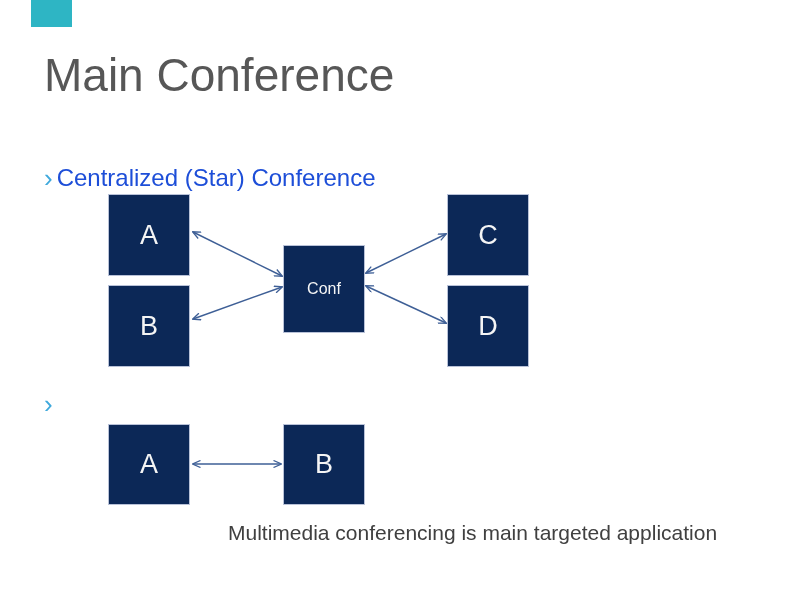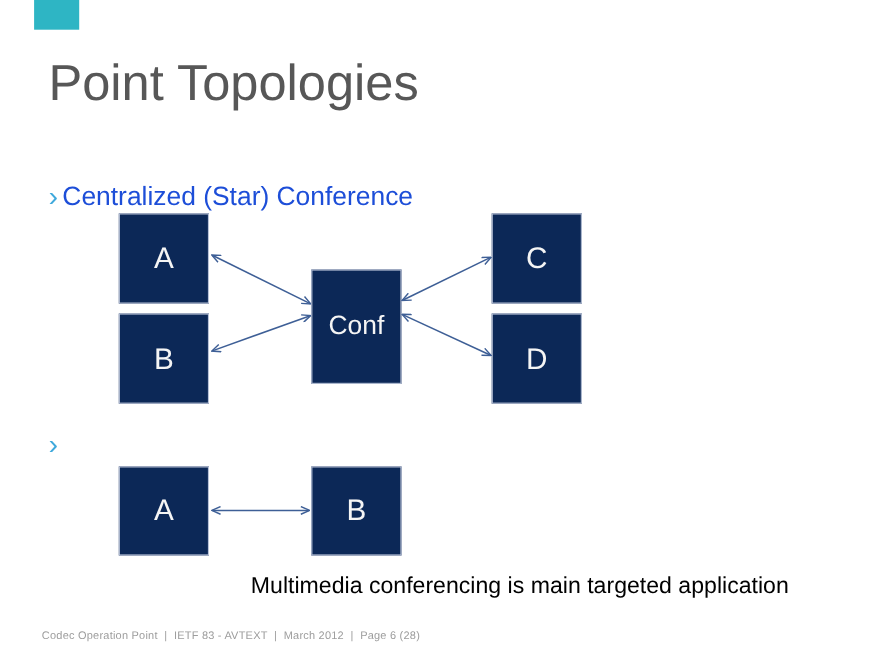--- a/index.html
+++ b/index.html
@@ -38,51 +38,51 @@
   .node {
     position: absolute;
     background: #0c2857;
     border: 1px solid #b9c2d8;
     box-sizing: border-box;
     display: flex; align-items: center; justify-content: center;
     color: #f5f5f5; font-size: 27px;
   }
   .node-star-a { left: 108px; top: 194px; width: 82px; height: 82px; }
   .node-star-b { left: 108px; top: 285px; width: 82px; height: 82px; }
-  .node-conf   { left: 283px; top: 245px; width: 82px; height: 104px; font-size: 24px; }
+  .node-conf   { left: 283px; top: 245px; width: 82px; height: 88px; font-size: 16px; }
   .node-star-c { left: 447px; top: 194px; width: 82px; height: 82px; }
   .node-star-d { left: 447px; top: 285px; width: 82px; height: 82px; }
   .node-p2p-a  { left: 108px; top: 424px; width: 82px; height: 81px; }
   .node-p2p-b  { left: 283px; top: 424px; width: 82px; height: 81px; }
 
   .arrow-layer {
     position: absolute; left: 0; top: 0; width: 800px; height: 600px;
     pointer-events: none;
   }
   .arrow-layer line { stroke: #3e5f96; stroke-width: 1.4; }
 
   .caption {
     position: absolute; left: 228px; top: 521px;
-    font-size: 21px; color: #000000; white-space: nowrap;
+    font-size: 21px; color: #404040; white-space: nowrap;
   }
 
   .footer {
     position: absolute; left: 38px; top: 573px;
     font-size: 10px; color: #9d9d9d;
     white-space: pre; letter-spacing: 0.2px;
   }
 </style>
 </head>
 <body>
 
 <div class="slide">
 
   <div class="accent-square"></div>
 
-  <div class="slide-title">Point Topologies</div>
+  <div class="slide-title">Main Conference</div>
 
   <div class="bullet-row bullet-centralized">
     <span class="marker">›</span>
     <span class="label">Centralized (Star) Conference</span>
   </div>
 
   <div class="node node-star-a">
     <span>A</span>
   </div>
   <div class="node node-star-b">
@@ -117,15 +117,14 @@
     </defs>
     <line x1="193" y1="232" x2="282" y2="276" marker-start="url(#ah)" marker-end="url(#ah)"></line>
     <line x1="193" y1="319" x2="282" y2="287" marker-start="url(#ah)" marker-end="url(#ah)"></line>
     <line x1="366" y1="273" x2="446" y2="234" marker-start="url(#ah)" marker-end="url(#ah)"></line>
     <line x1="366" y1="286" x2="446" y2="323" marker-start="url(#ah)" marker-end="url(#ah)"></line>
     <line x1="193" y1="464" x2="281" y2="464" marker-start="url(#ah)" marker-end="url(#ah)"></line>
   </svg>
 
   <div class="caption">Multimedia conferencing is main targeted application</div>
 
-  <div class="footer">Codec Operation Point  |  IETF 83 - AVTEXT  |  March 2012  |  Page 6 (28)</div>
 
 </div>
 
 </body></html>

